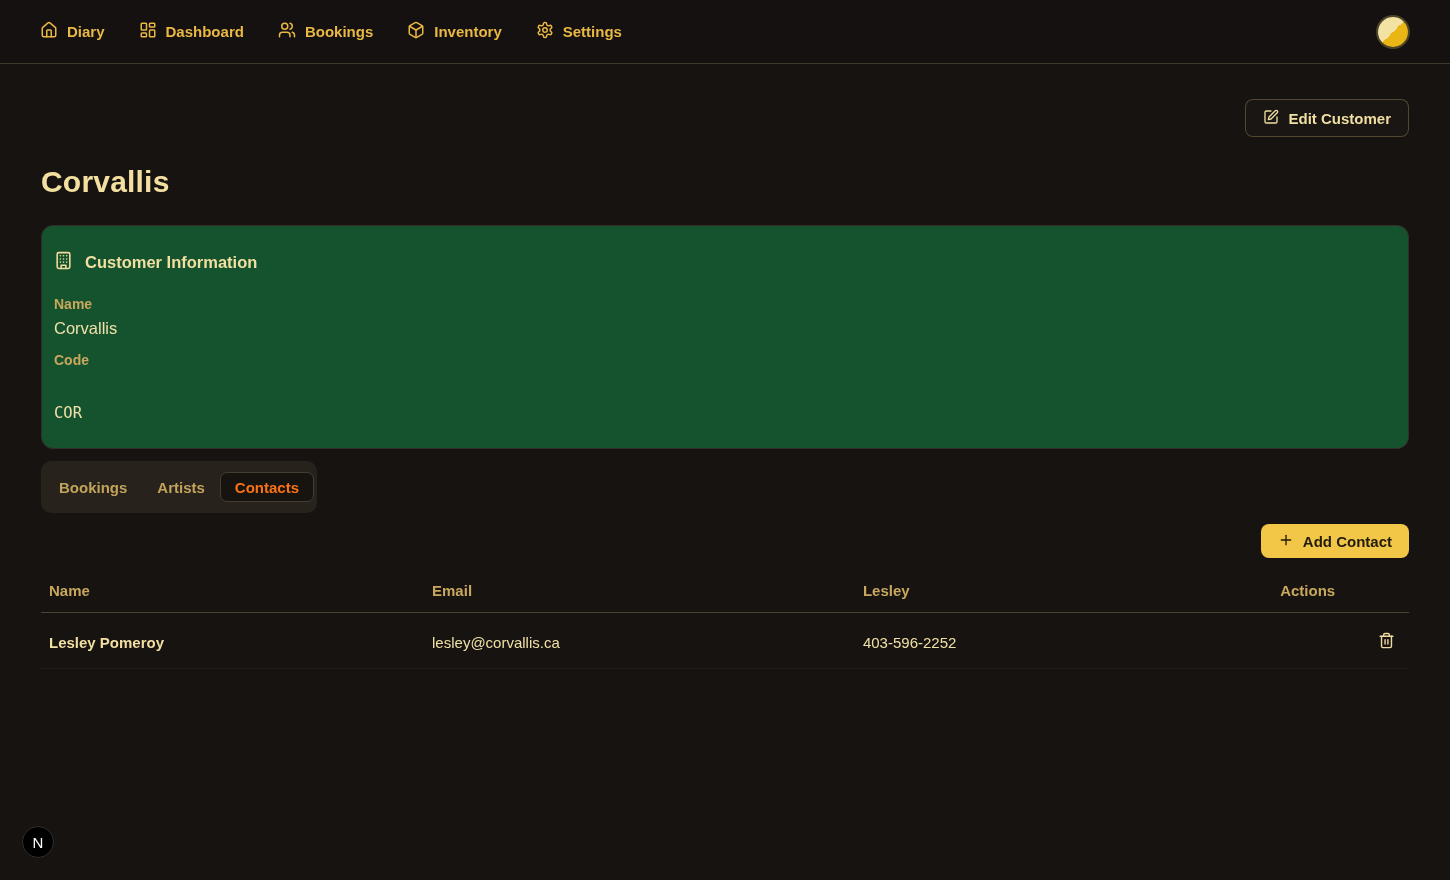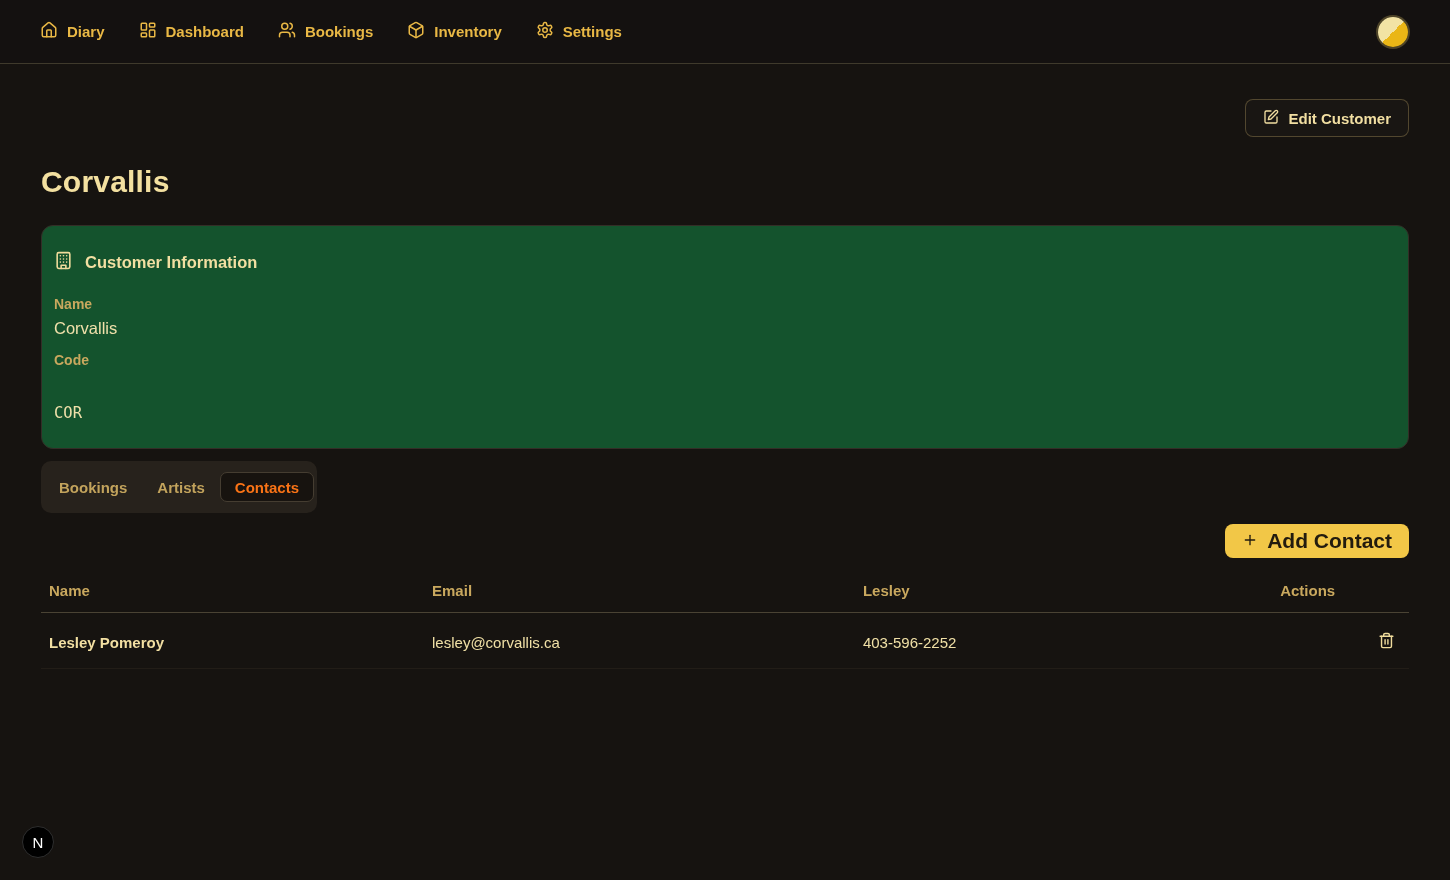--- a/index.html
+++ b/index.html
@@ -87,21 +87,21 @@
     border:1px solid #453d31;
     color:#f97316; font-weight:700;
   }
   
   .add-row { display:flex; justify-content:flex-end; margin-top:11px; }
   .add-btn {
     display:flex; align-items:center; gap:9px;
     height:34px; padding:0 17px;
     background:#f2c747;
     border:none; border-radius:8px;
-    color:#221b0e; font-size:21px; font-weight:600;
+    color:#221b0e; font-size:15px; font-weight:600;
     font-family:"Liberation Sans", sans-serif;
     cursor:pointer;
   }
   .add-btn svg { width:16px; height:16px; }
   
   table { margin-top:24px; width:100%; border-collapse:collapse; table-layout:fixed; }
   col.c-name   { width:28.0%; }
   col.c-email  { width:31.5%; }
   col.c-phone  { width:30.5%; }
   col.c-actions{ width:10.0%; }

